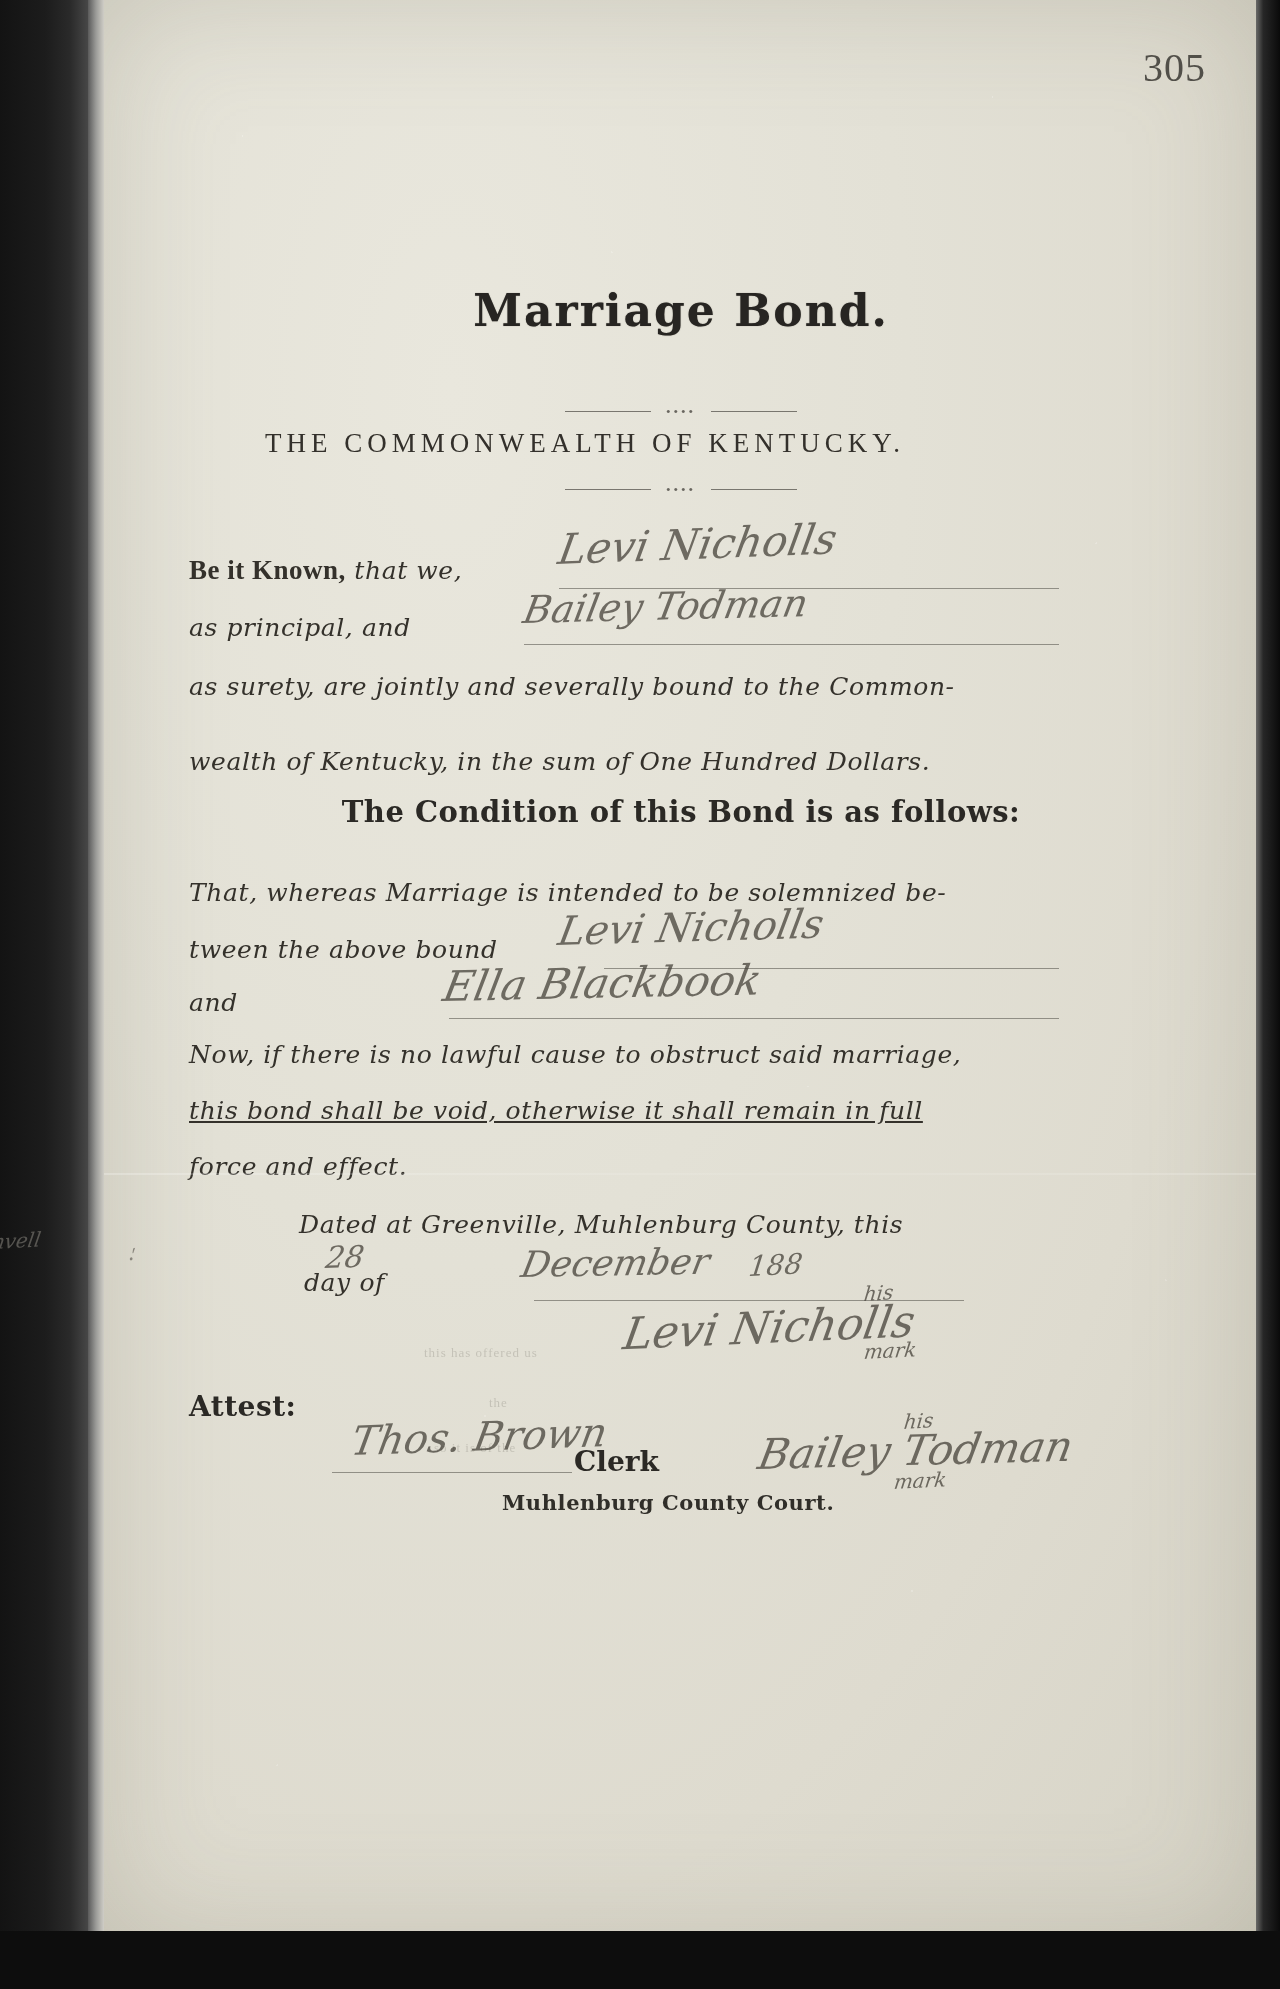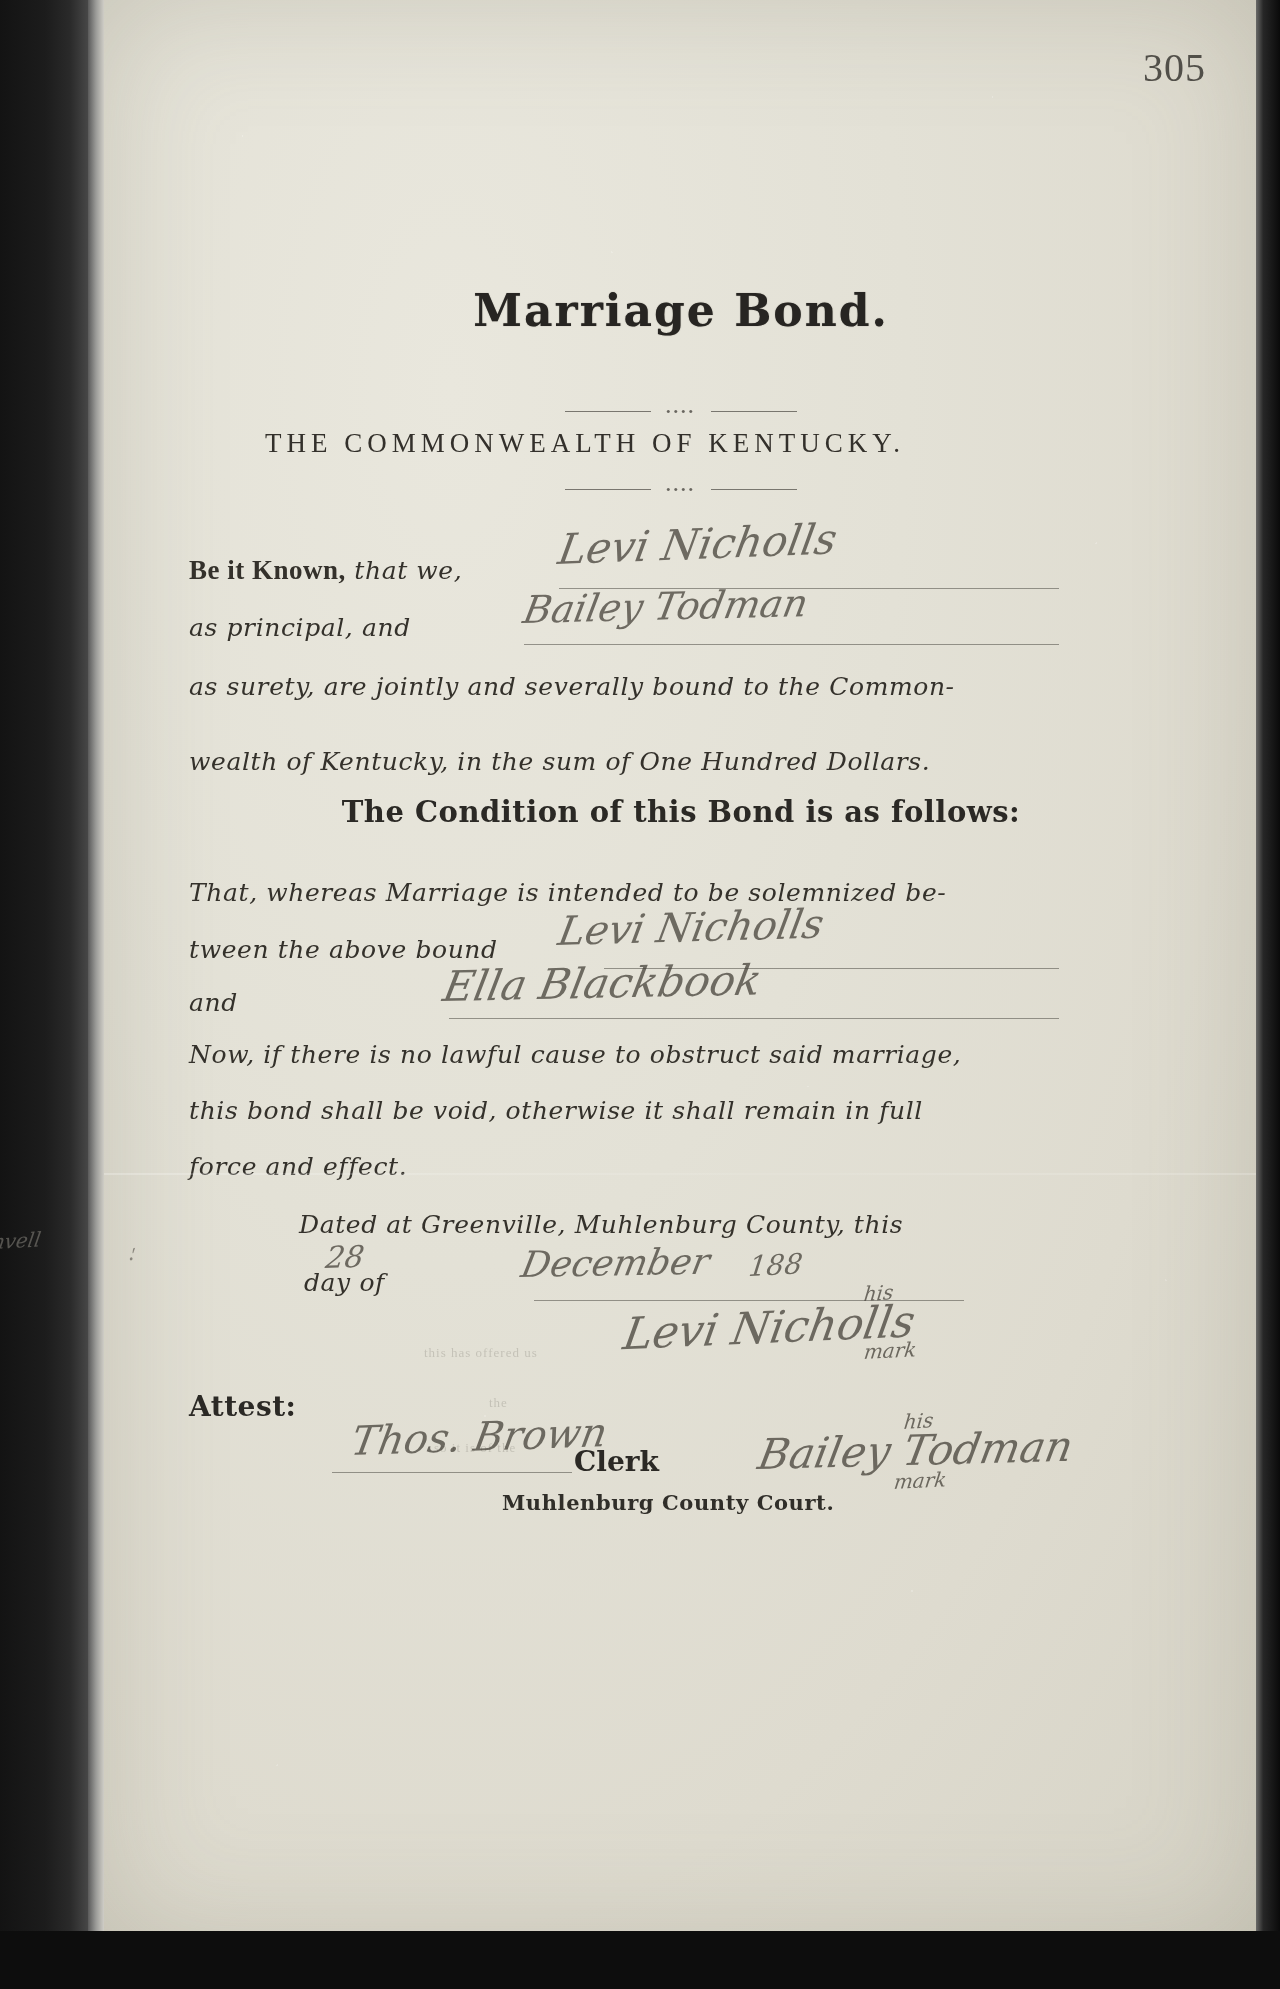--- a/index.html
+++ b/index.html
@@ -181,21 +181,21 @@
     font-weight: bold;
     font-size: 29px;
     letter-spacing: .5px;
     color: #2b2925;
   }
 
   #l-that { left: 85px; top: 878px; }
   #l-tween { left: 85px; top: 935px; }
   #l-and { left: 85px; top: 988px; }
   #l-now { left: 85px; top: 1040px; }
-  #l-thisbond { left: 85px; top: 1096px; }
+  #l-thisbond { left: 85px; top: 1096px; text-decoration: underline; }
   #l-force { left: 85px; top: 1152px; }
   #l-dated { left: 195px; top: 1210px; }
   #l-dayof { left: 200px; top: 1268px; }
 
   #attest {
     position: absolute;
     left: 85px; top: 1390px;
     font-family: "DejaVu Serif", serif;
     font-weight: bold;
     font-size: 28px;

